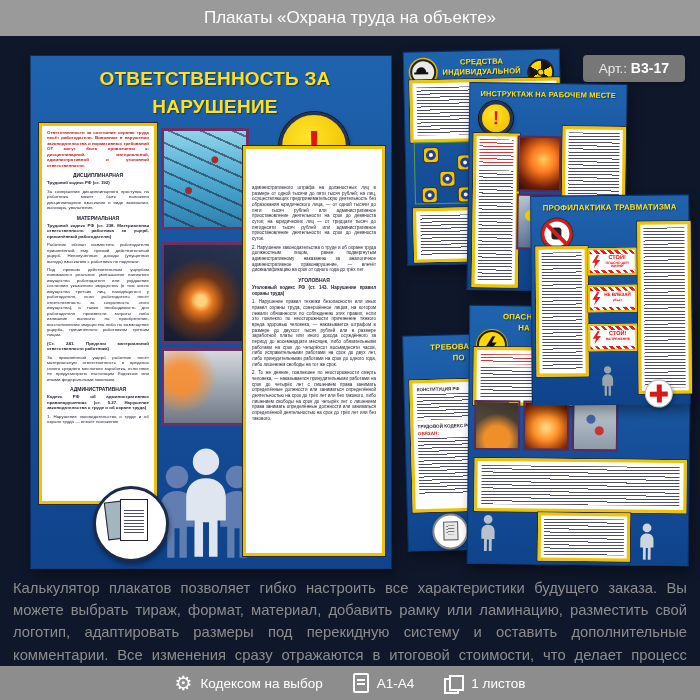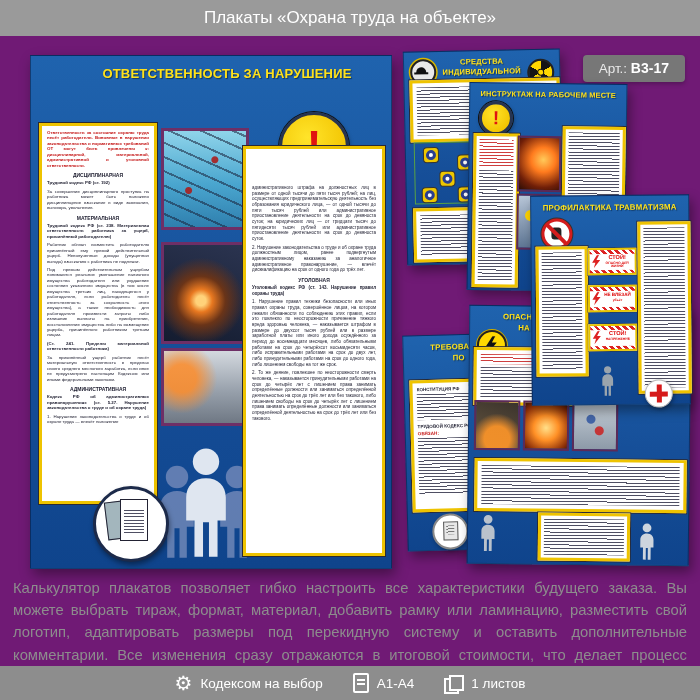--- a/index.html
+++ b/index.html
@@ -1,17 +1,17 @@
 <!DOCTYPE html>
 <html><head>
 <meta charset="utf-8">
 <style>
   html,body{margin:0;padding:0;}
   body{font-family:"Liberation Sans",sans-serif;background:#fff;}
-  .stage{position:relative;width:700px;height:700px;background:#701a75;overflow:hidden;}
+  .stage{position:relative;width:700px;height:700px;background:#0f172a;overflow:hidden;}
 
   
   .topbar{position:absolute;left:0;top:0;width:700px;height:36px;background:#9a9a9a;}
   .topbar .ttl{display:block;text-align:center;line-height:36px;color:#fff;font-size:17px;font-weight:400;}
   .botbar{position:absolute;left:0;top:666px;width:700px;height:34px;background:#8d8d8d;
           display:flex;align-items:center;justify-content:center;gap:30px;color:#fff;font-size:13.5px;}
   .fitem{display:flex;align-items:center;gap:8px;}
   .gear{font-size:20px;line-height:1;font-family:"DejaVu Sans",sans-serif;}
   .pageic{position:relative;width:12px;height:16px;border:2px solid #fff;border-radius:2px;background:transparent;}
   .pageic::before{content:"";position:absolute;left:2px;top:4px;width:8px;height:1.5px;background:#fff;box-shadow:0 4px 0 #fff;}
@@ -31,21 +31,21 @@
   .wbx{position:absolute;background:#fff;border:3px solid #eec300;box-shadow:0 0 0 1px #2a2a33;overflow:hidden;}
   .fl{position:absolute;background:repeating-linear-gradient(180deg,rgba(35,35,60,.8) 0 1px,transparent 1px 3.2px);}
   .flr{position:absolute;background:repeating-linear-gradient(180deg,rgba(198,28,28,.85) 0 1px,transparent 1px 3.2px);}
   .ycirc{position:absolute;border-radius:50%;background:radial-gradient(circle at 40% 35%,#ffe42a,#f2c300 75%);
          border:3px solid #273450;box-shadow:0 0 0 1px #111,1px 2px 4px rgba(0,0,0,.4);
          display:flex;align-items:center;justify-content:center;}
   .ycirc .ex{color:#e01410;font-weight:900;}
 
   
   .mp{left:30px;top:55px;width:360px;height:512px;}
-  .mp .ptitle{position:absolute;top:9px;left:16px;width:100%;font-size:13px;line-height:1.45;}
+  .mp .ptitle{position:absolute;top:9px;left:4px;width:100%;font-size:19px;line-height:1.45;}
   .mp .lbox{left:8px;top:67px;width:118px;height:381px;padding:4px 5px;box-sizing:border-box;
             font-size:4.4px;line-height:1.24;color:#1c1c2e;text-align:justify;}
   .mp .lbox p{margin:0 0 3px;}
   .mp .rbox{left:212px;top:90px;width:142px;height:410px;padding:36px 6px 4px;box-sizing:border-box;
             font-size:4.5px;line-height:1.26;color:#1c1c2e;text-align:justify;}
   .mp .rbox p{margin:0 0 3px;}
   .hsec{text-align:center;font-weight:bold;font-size:5px;margin:4px 0 2px !important;}
   .hsub{font-weight:bold;}
   .redtx{color:#c41414;font-weight:bold;}
   .photo{position:absolute;left:130px;width:88px;border:3px solid #6e2f66;box-sizing:border-box;}

